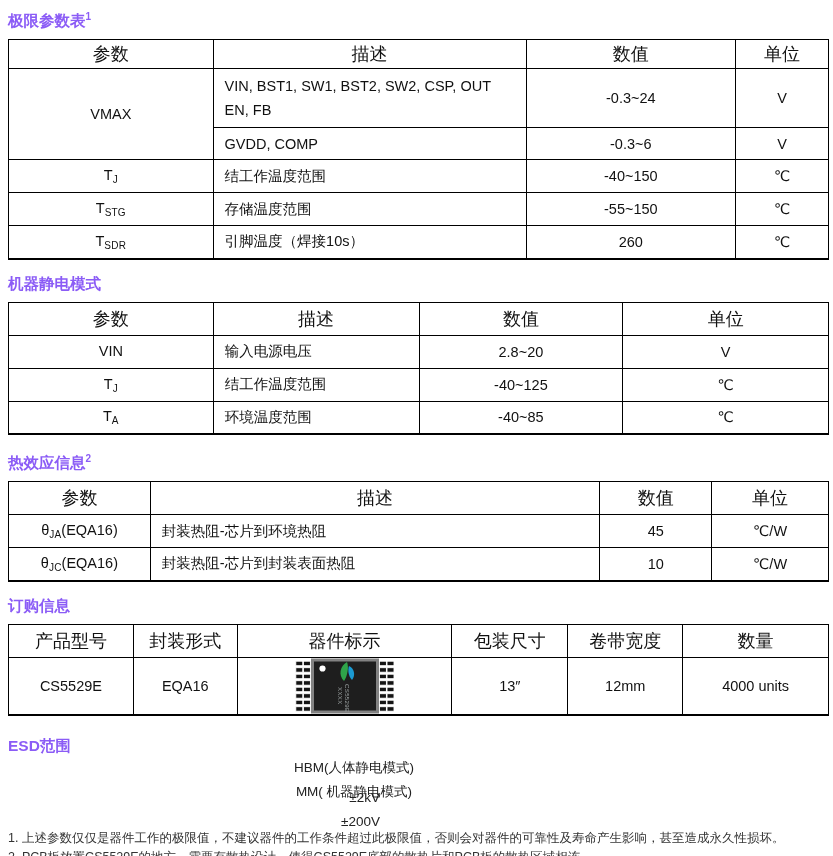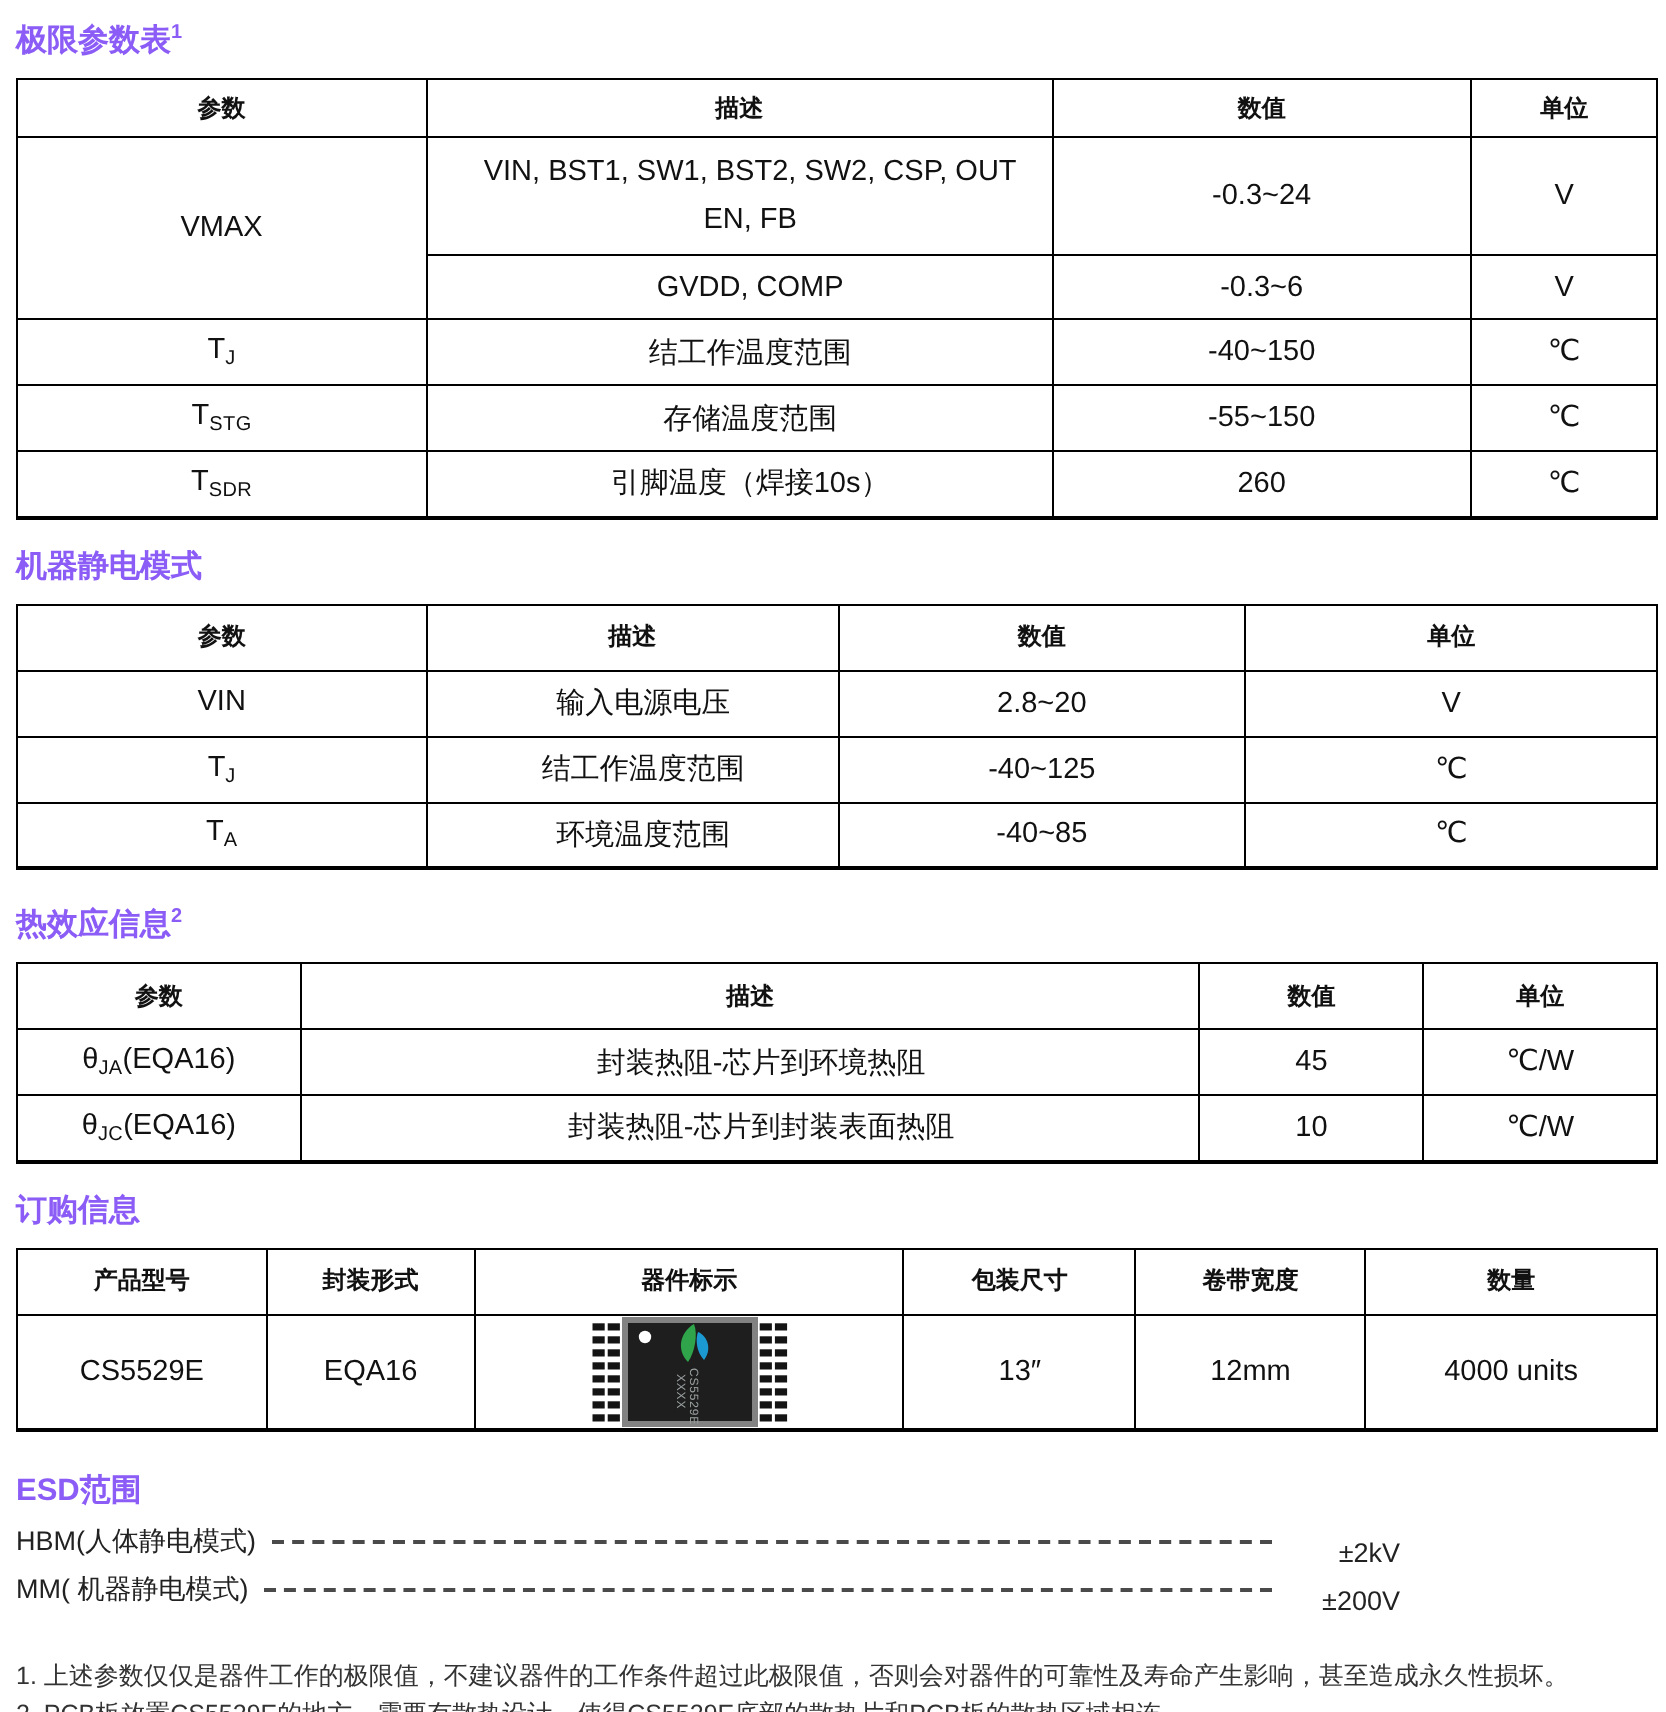--- a/index.html
+++ b/index.html
@@ -22,35 +22,35 @@
   table {
     border-collapse: collapse; table-layout: fixed;
     border: 1.5px solid #000; border-bottom-width: 2.5px;
   }
   th, td {
     border: 1.5px solid #000;
     text-align: center; vertical-align: middle;
     font-size: 14.5px; color: #111;
     overflow: hidden; white-space: nowrap;
   }
-  th { font-weight: bold; font-size: 12px; }
-  td.desc { text-align: center; padding-left: 11px; }
+  th { font-weight: normal; font-size: 18px; }
+  td.desc { text-align: left; padding-left: 11px; }
   sub.sb { font-size: 10px; vertical-align: -3px; letter-spacing: 0.2px; }
   .two-line { line-height: 24px; padding: 5px 0; }
 
   tr.h29 { height: 29px; }
   tr.h33 { height: 33px; }
   tr.h59 { height: 59px; }
   tr.h32 { height: 32px; }
   tr.h62 { height: 52px; }
 
   .esd-block { margin-top: 20px; }
   .esd-row {
     display: flex; align-items: center;
-    width: 692px; height: 24px; font-size: 13.5px; color: #222;
+    width: 692px; height: 24px; font-size: 13.5px; color: #222; flex-direction: column;
   }
   .esd-dash {
     flex: 1; height: 0;
     border-top: 2px dashed #4a4a4a;
     margin: 0 12px 0 8px;
   }
   .esd-value { min-width: 52px; text-align: right; margin-top: 11px; }
 
   .footnotes { margin-top: 22px; }
   .footnote {

